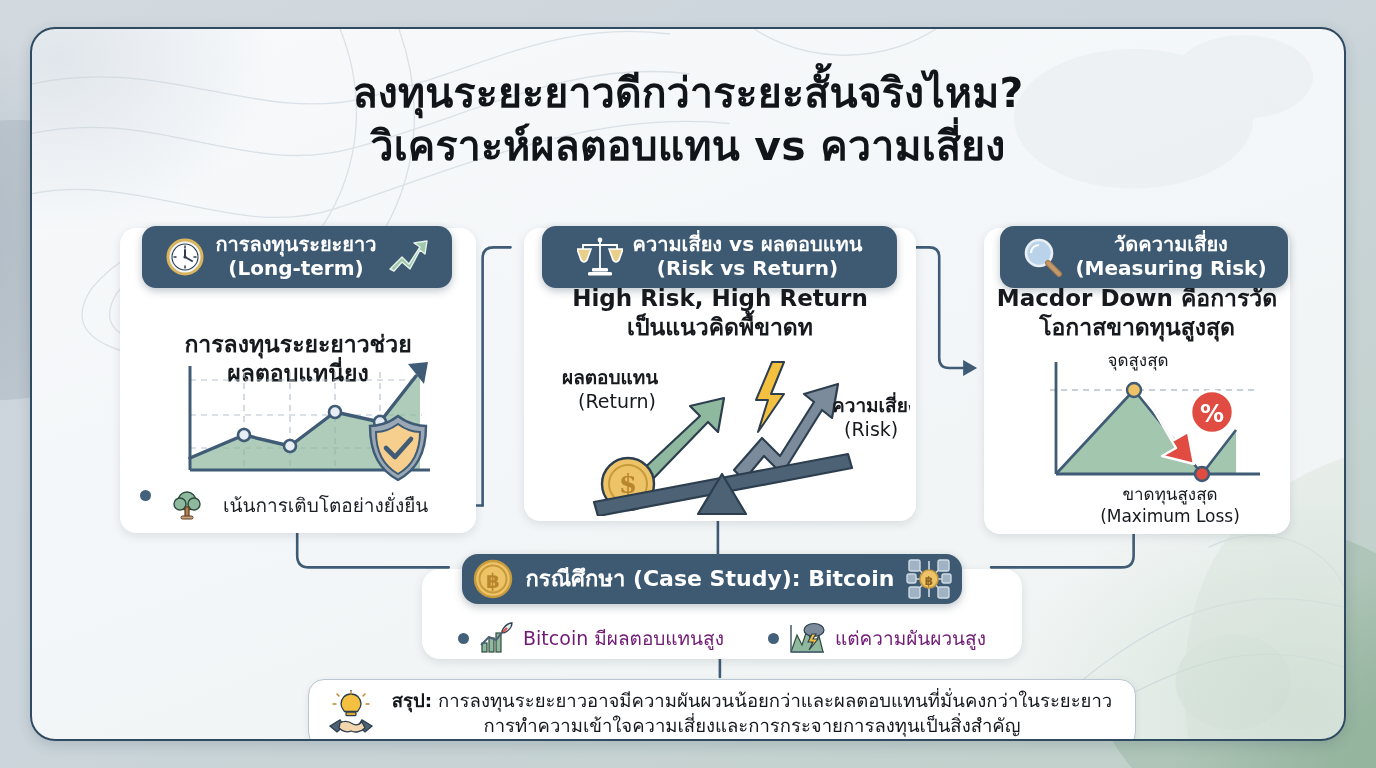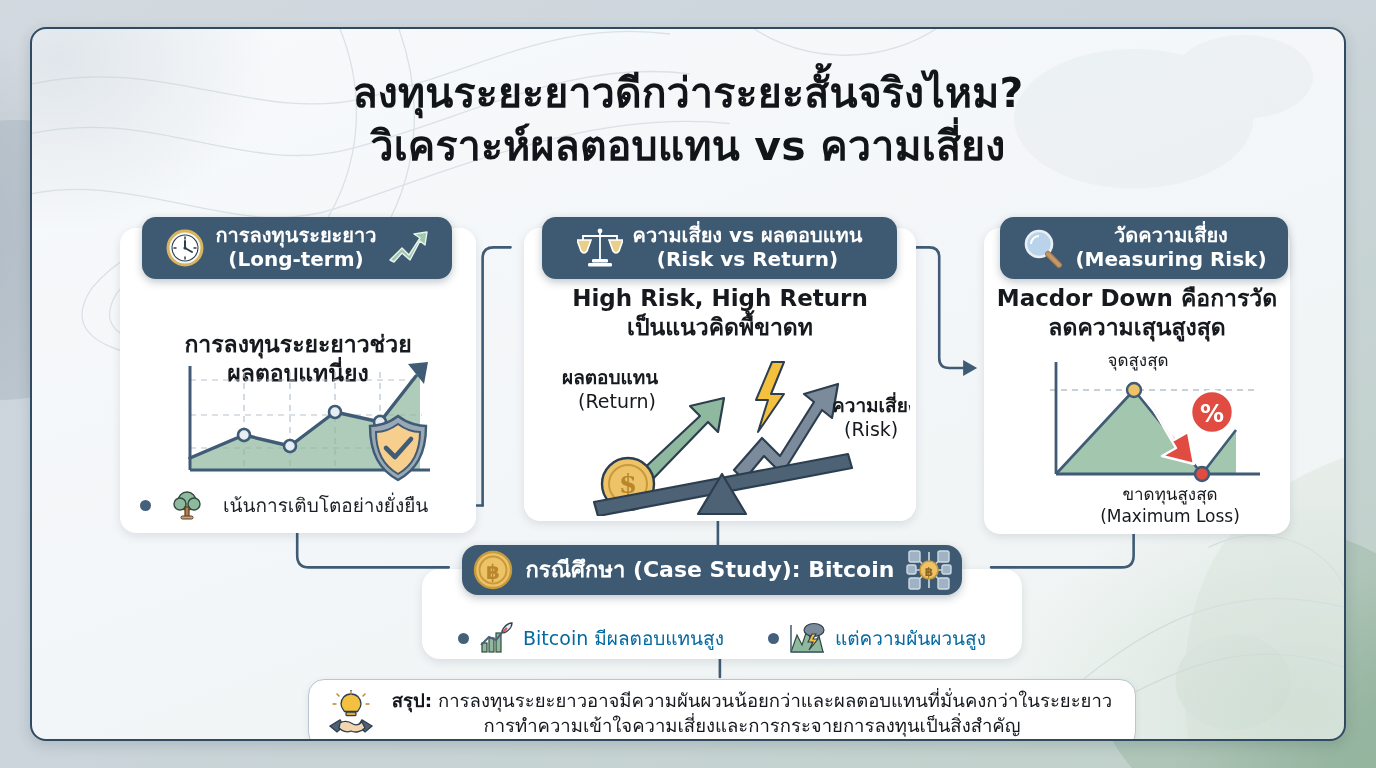--- a/index.html
+++ b/index.html
@@ -31,21 +31,21 @@
     width: 360px; height: 300px; border-radius: 50%;
     background: rgba(139,175,150,.35);
   }
 
   
   #frame {
     position: absolute;
     left: 30px; top: 27px;
     width: 1316px; height: 714px;
     border: 2.5px solid #2f4a61;
-    border-radius: 16px;
+    border-radius: 25px;
     background:
       radial-gradient(ellipse 420px 320px at 97% 96%, rgba(150,186,160,.30) 0%, rgba(150,186,160,0) 70%),
       radial-gradient(ellipse 300px 250px at 2% 4%, rgba(205,214,222,.55) 0%, rgba(205,214,222,0) 70%),
       linear-gradient(160deg, #f7f9fb 0%, #f3f6f8 55%, #eef3f0 100%);
     overflow: hidden;
     box-shadow: 0 4px 14px rgba(40,60,80,.18);
   }
   #contours { position: absolute; inset: 0; pointer-events: none; opacity: .55; }
 
   
@@ -82,20 +82,21 @@
   
   .pill {
     position: absolute;
     background: #3e5a72;
     border-radius: 14px;
     display: flex; align-items: center; justify-content: center;
     gap: 10px;
     color: #ffffff;
     box-shadow: 0 3px 8px rgba(30,50,70,.28);
     z-index: 7;
+    margin-top: 9px;
   }
   .pill-text { font-weight: bold; line-height: 1.18; text-align: center; white-space: nowrap; }
   .pill-text .th { display: block; font-size: 20px; }
   .pill-text .en { display: block; font-size: 20px; }
 
   #pill-long { left: 110px; top: 188px; width: 310px; height: 62px; }
   #pill-risk { left: 510px; top: 188px; width: 355px; height: 62px; }
   #pill-meas { left: 968px; top: 188px; width: 288px; height: 62px; }
   #pill-btc  { left: 430px; top: 516px; width: 500px; height: 50px; border-radius: 16px; gap: 12px; }
   #pill-btc .pill-text { font-size: 22px; }
@@ -106,35 +107,35 @@
   .card-head {
     position: absolute; left: 0; right: 0;
     text-align: center;
     font-weight: bold; font-size: 23px; line-height: 1.28;
     color: #16191d;
   }
   .card-head span { display: block; white-space: nowrap; }
 
   .bullet-row {
     position: absolute;
-    display: flex; align-items: center; gap: 21px;
+    display: flex; gap: 21px;
     font-size: 19px; color: #1b1f24;
   }
   .dot { width: 11px; height: 11px; border-radius: 50%; background: #44617c; flex: 0 0 auto; }
   .bullet-label { white-space: nowrap; }
 
   
   .illus { position: absolute; }
 
   
   #btc-items {
     position: absolute; left: 0; right: 0; top: 52px;
     display: flex; align-items: center; justify-content: center; gap: 44px;
   }
-  #btc-items .bi { display: flex; align-items: center; gap: 9px; font-size: 19px; color: #0369a1; }
+  #btc-items .bi { display: flex; align-items: center; gap: 9px; font-size: 19px; color: #701a75; }
   #btc-items .bi .txt { white-space: nowrap; }
 
   
   #sum-inner {
     position: absolute; inset: 0;
     display: flex; align-items: center; justify-content: flex-start;
     padding-left: 18px; gap: 12px;
   }
   #sum-lines { text-align: center; flex: 1; padding-right: 18px; }
   #sum-lines .l1, #sum-lines .l2 {
@@ -279,21 +280,21 @@
       <path d="M62,146 L316,98 L320,112 L66,160 Z" fill="#4d6275" stroke="#2d3f4f" stroke-width="2.2" stroke-linejoin="round"></path>
 
       <path d="M190,118 L214,158 L166,158 Z" fill="#4d6275" stroke="#2d3f4f" stroke-width="2.2" stroke-linejoin="round"></path>
     </svg>
   </div>
 
   <div class="card" id="card-meas">
 
     <div class="card-head" style="top:56px;">
       <span>Macdor Down คือการวัด</span>
-      <span>ลดความเสุนสูงสุด</span>
+      <span>โอกาสขาดทุนสูงสุด</span>
     </div>
 
     <svg class="illus" style="left:14px; top:118px;" width="278" height="180" viewBox="0 0 278 180">
       <text x="140" y="20" text-anchor="middle" font-family="DejaVu Sans, sans-serif" font-size="17" fill="#16191d">จุดสูงสุด</text>
       <line x1="52" y1="44" x2="258" y2="44" stroke="#b6c2cc" stroke-width="1.3" stroke-dasharray="6 5"></line>
       <path d="M58,128 L136,44 L204,128 L238,84 L238,128 Z" fill="#8fb99e" opacity=".82"></path>
       <path d="M58,128 L136,44 L204,128 L238,84" fill="none" stroke="#3f5b75" stroke-width="2.6" stroke-linejoin="round"></path>
       <line x1="58" y1="16" x2="58" y2="128" stroke="#3f5b75" stroke-width="2.8"></line>
       <line x1="58" y1="128" x2="262" y2="128" stroke="#3f5b75" stroke-width="2.8"></line>
 

